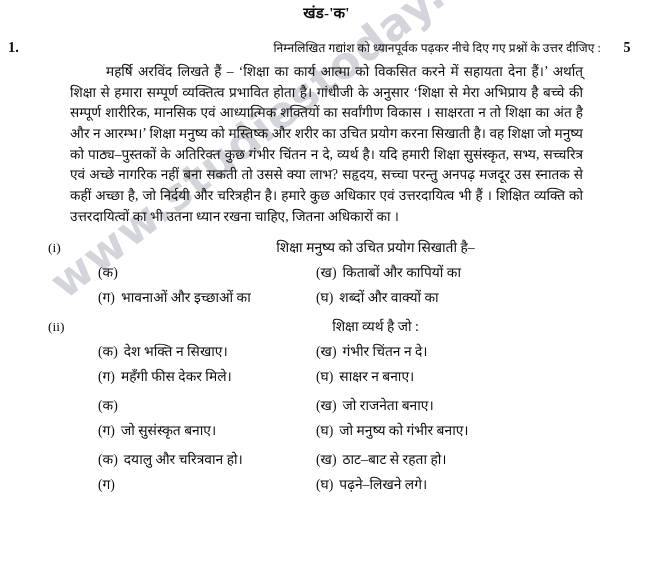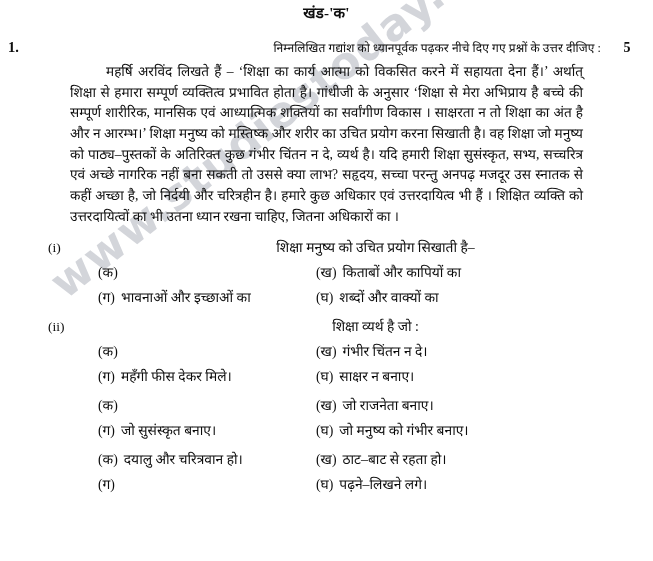--- a/index.html
+++ b/index.html
@@ -189,20 +189,21 @@
       </div>
 
       <div class="subq">
         <div class="subq-stem">
           <div class="subq-rn">(ii)</div>
           <div class="subq-stem-text">शिक्षा व्यर्थ है जो :</div>
         </div>
         <div class="opt-row">
           <div class="opt opt-a">
             <span class="tag">(क)</span>
+            <span class="body">देश भक्ति न सिखाए।</span>
           </div>
           <div class="opt opt-b">
             <span class="tag">(ख)</span>
             <span class="body">गंभीर चिंतन न दे।</span>
           </div>
         </div>
         <div class="opt-row">
           <div class="opt opt-a">
             <span class="tag">(ग)</span>
             <span class="body">महँगी फीस देकर मिले।</span>

